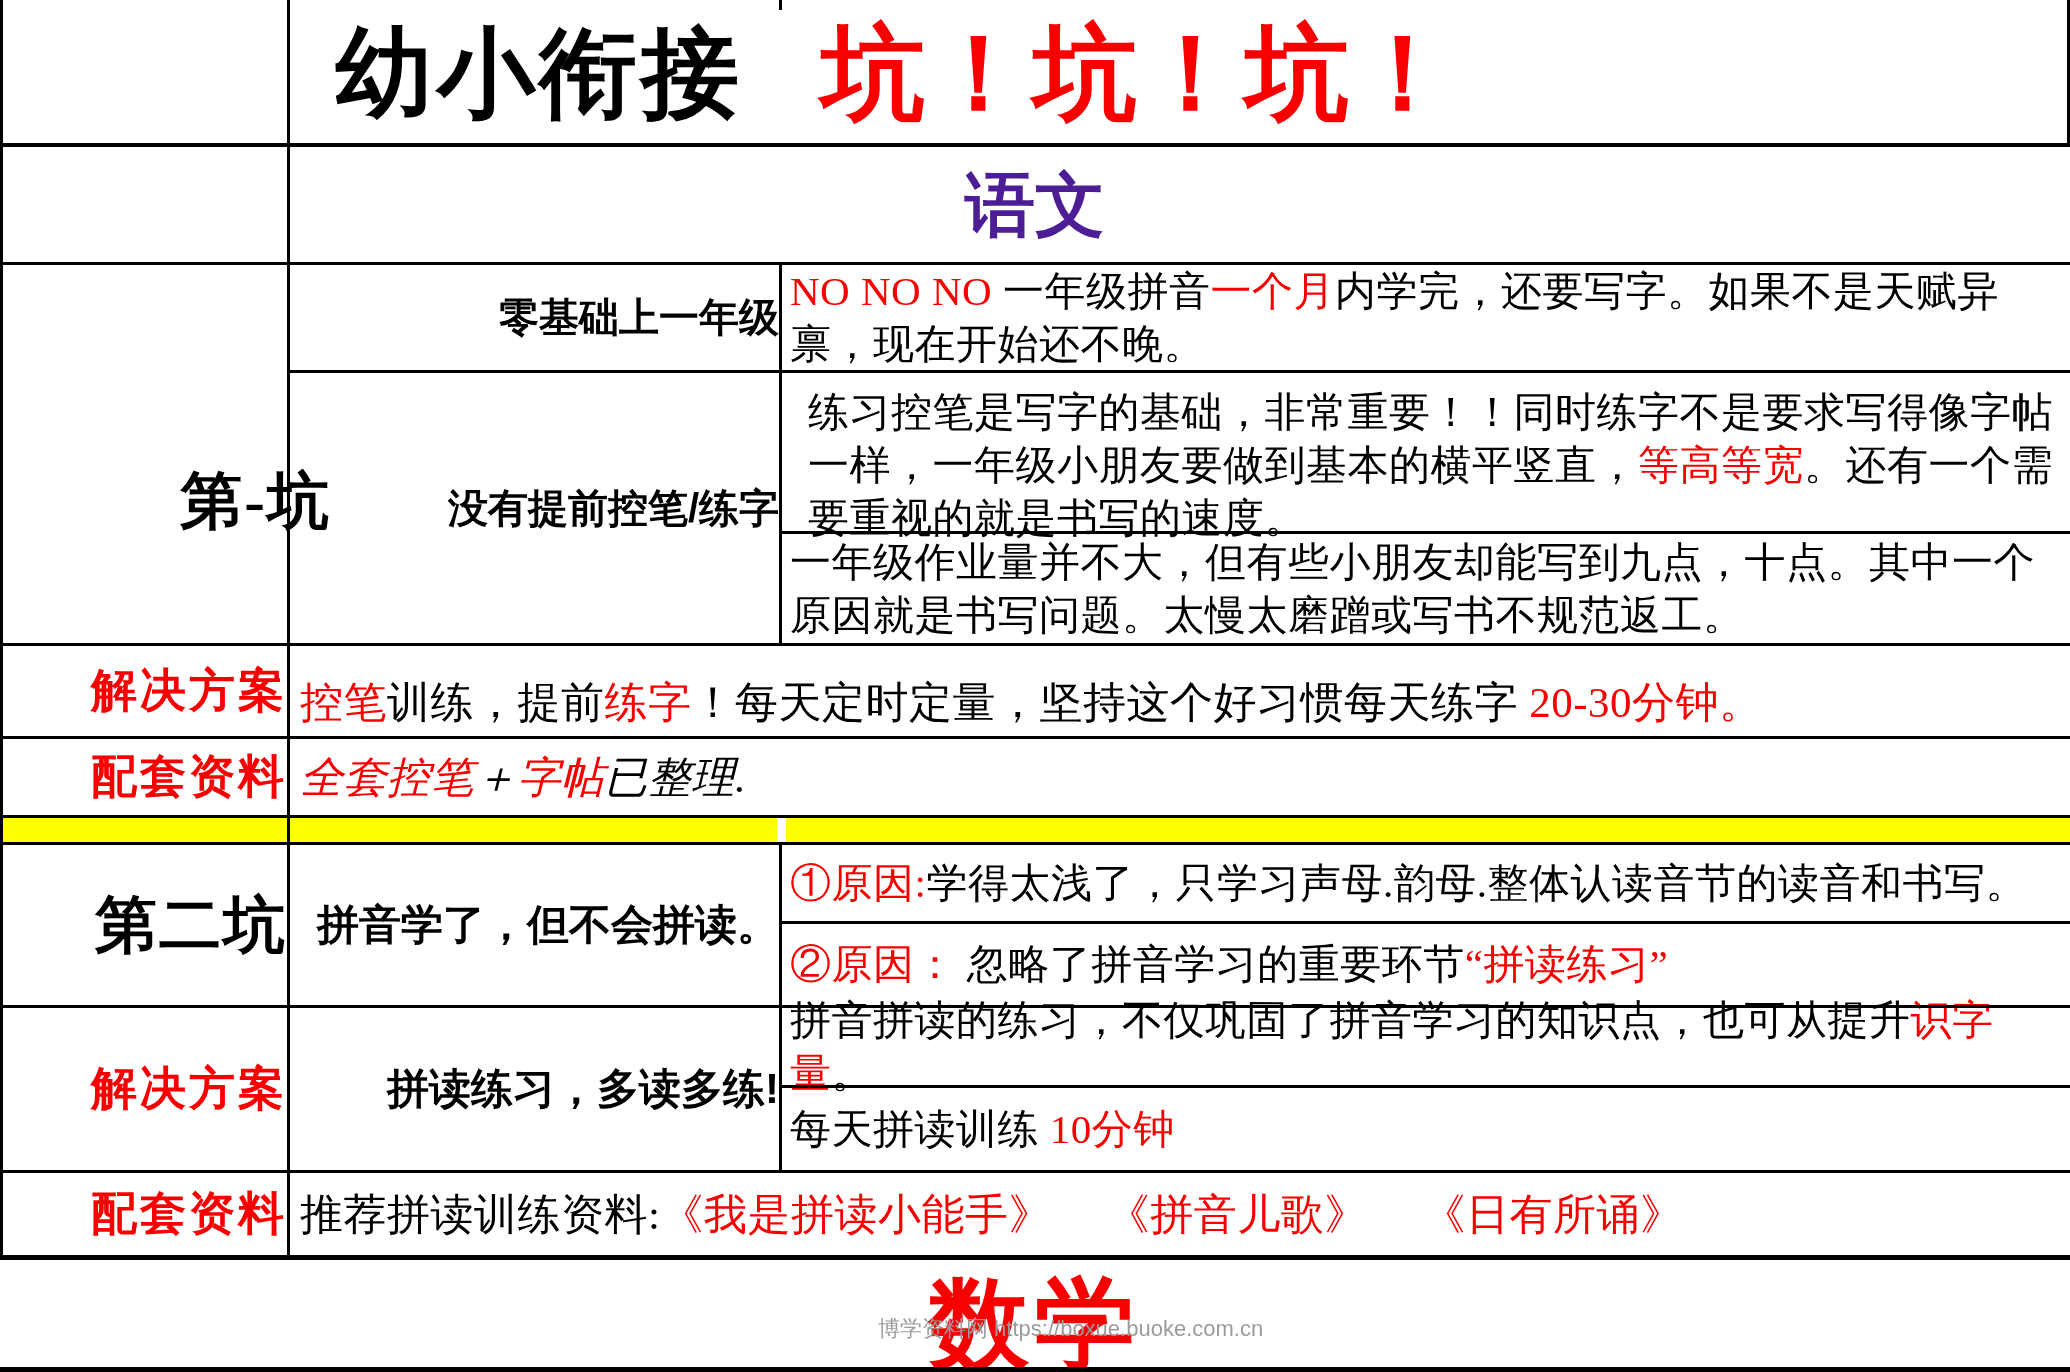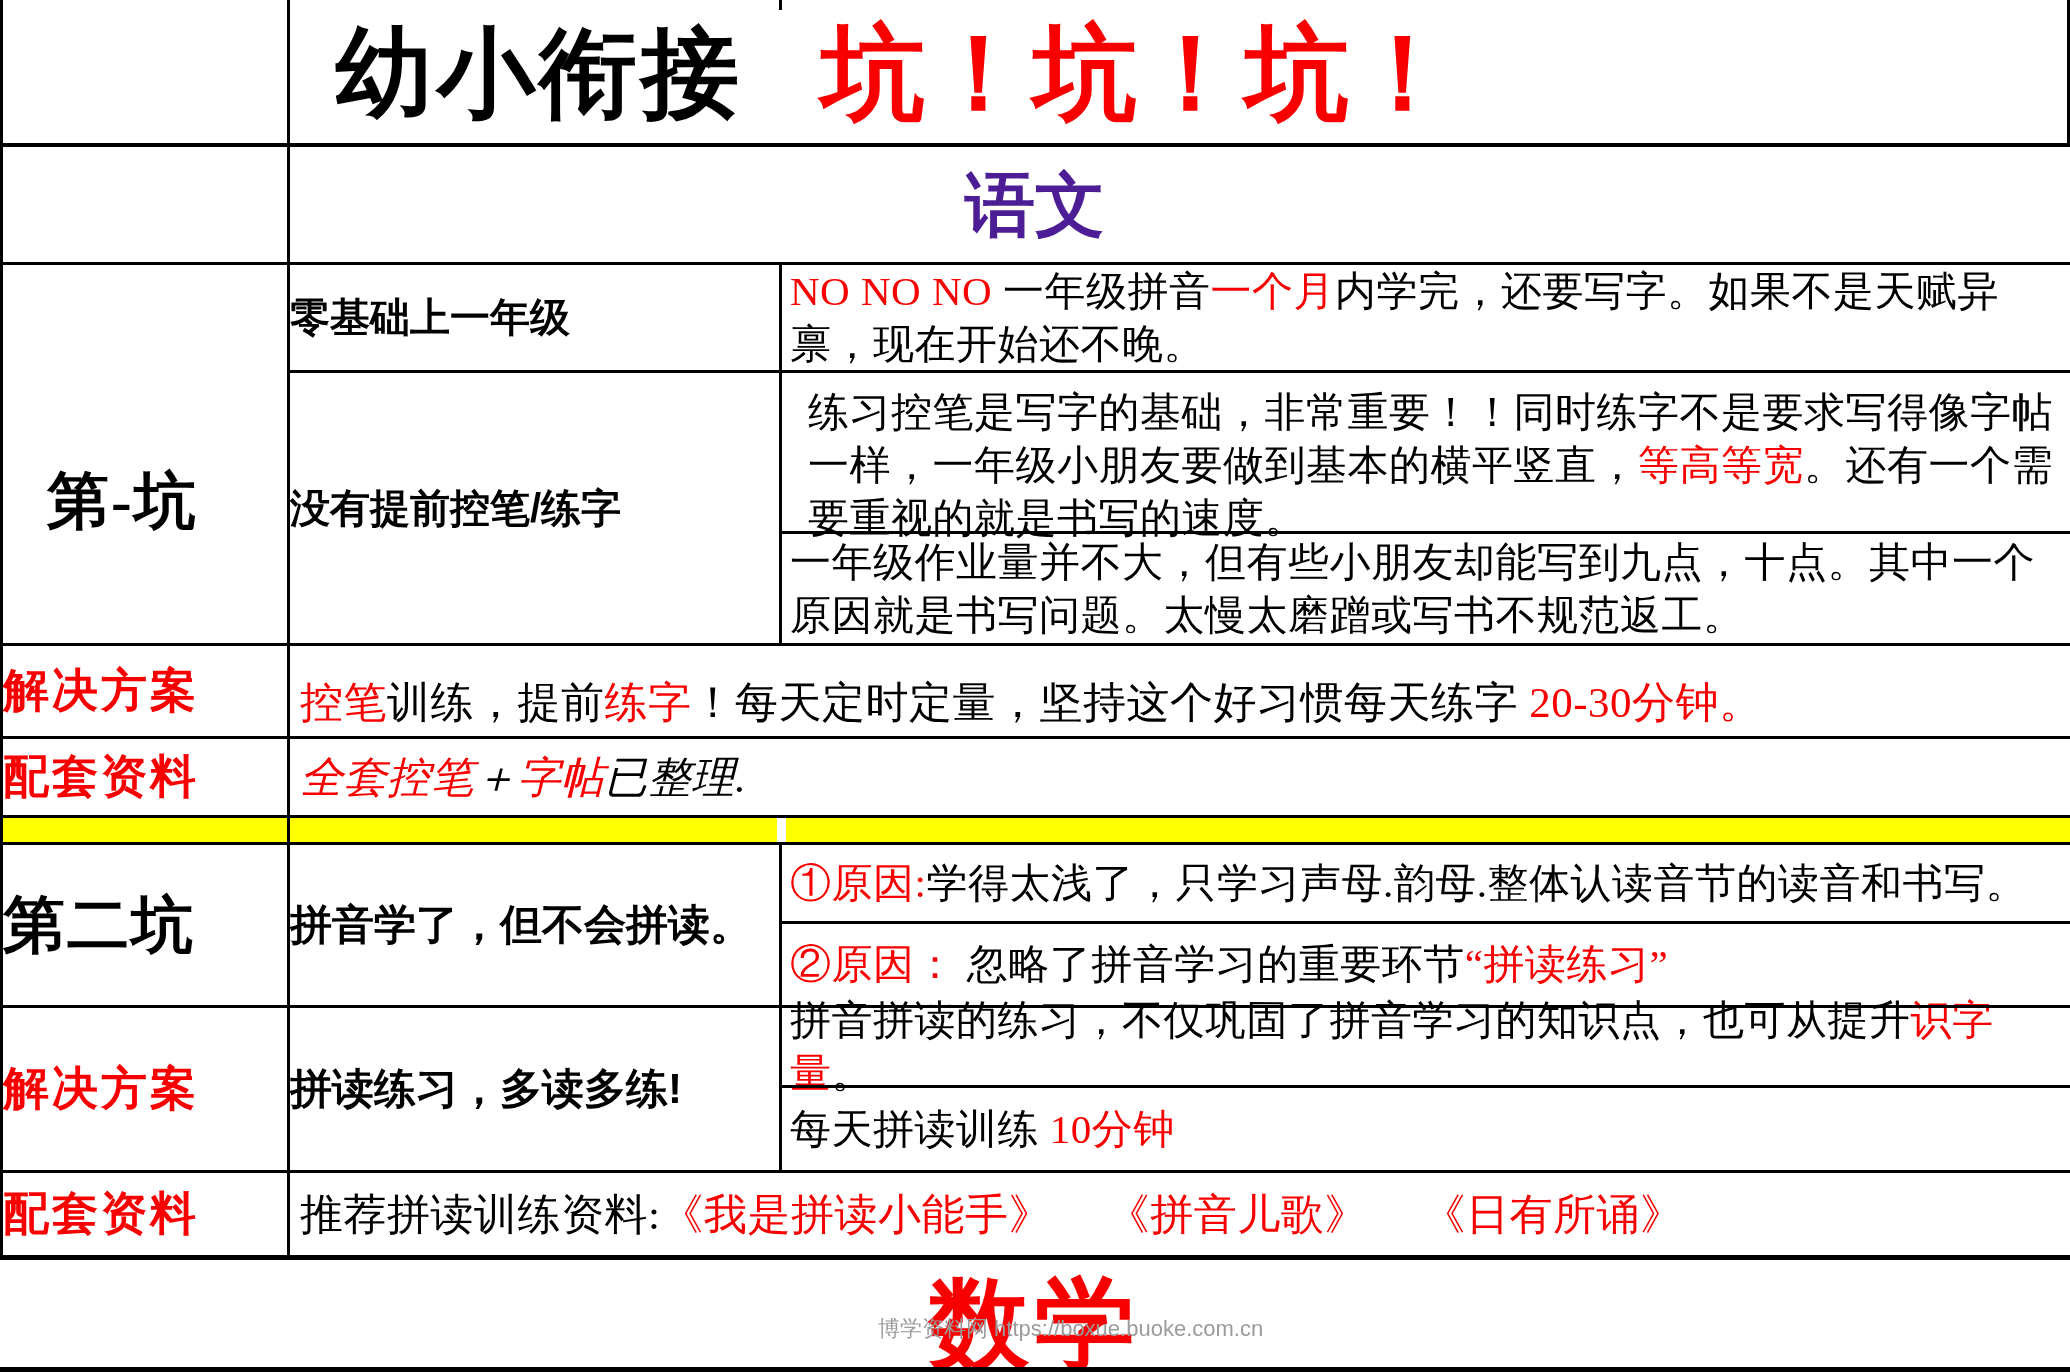--- a/index.html
+++ b/index.html
@@ -2,21 +2,21 @@
 <html><head>
 <meta charset="utf-8">
 <style>
   html,body{margin:0;padding:0;background:#ffffff;}
   .canvas{
     position:relative;width:2070px;height:1372px;background:#ffffff;overflow:hidden;
     font-family:"Liberation Serif","DejaVu Serif",serif;color:#000;
   }
   .hline,.vline{position:absolute;background:#000;}
   .cell{position:absolute;display:flex;align-items:center;}
-  .center{justify-content:flex-start;text-align:center;}
+  .center{justify-content:flex-end;text-align:center;}
   .left{justify-content:flex-start;text-align:left;}
   .sans{font-family:"Liberation Sans","DejaVu Sans",sans-serif;}
   .seg-red{color:#f80000;}
   .seg-black{color:#000000;}
 
   .title-wrap{position:absolute;left:335px;top:6px;height:138px;display:flex;align-items:center;white-space:nowrap;}
   .title-black{font-size:98px;font-weight:600;letter-spacing:4px;}
   .title-red{font-size:104px;font-weight:700;color:#f80000;margin-left:78px;letter-spacing:2px;}
 
   .section-band{position:absolute;left:0;width:2070px;display:flex;align-items:center;justify-content:center;}

